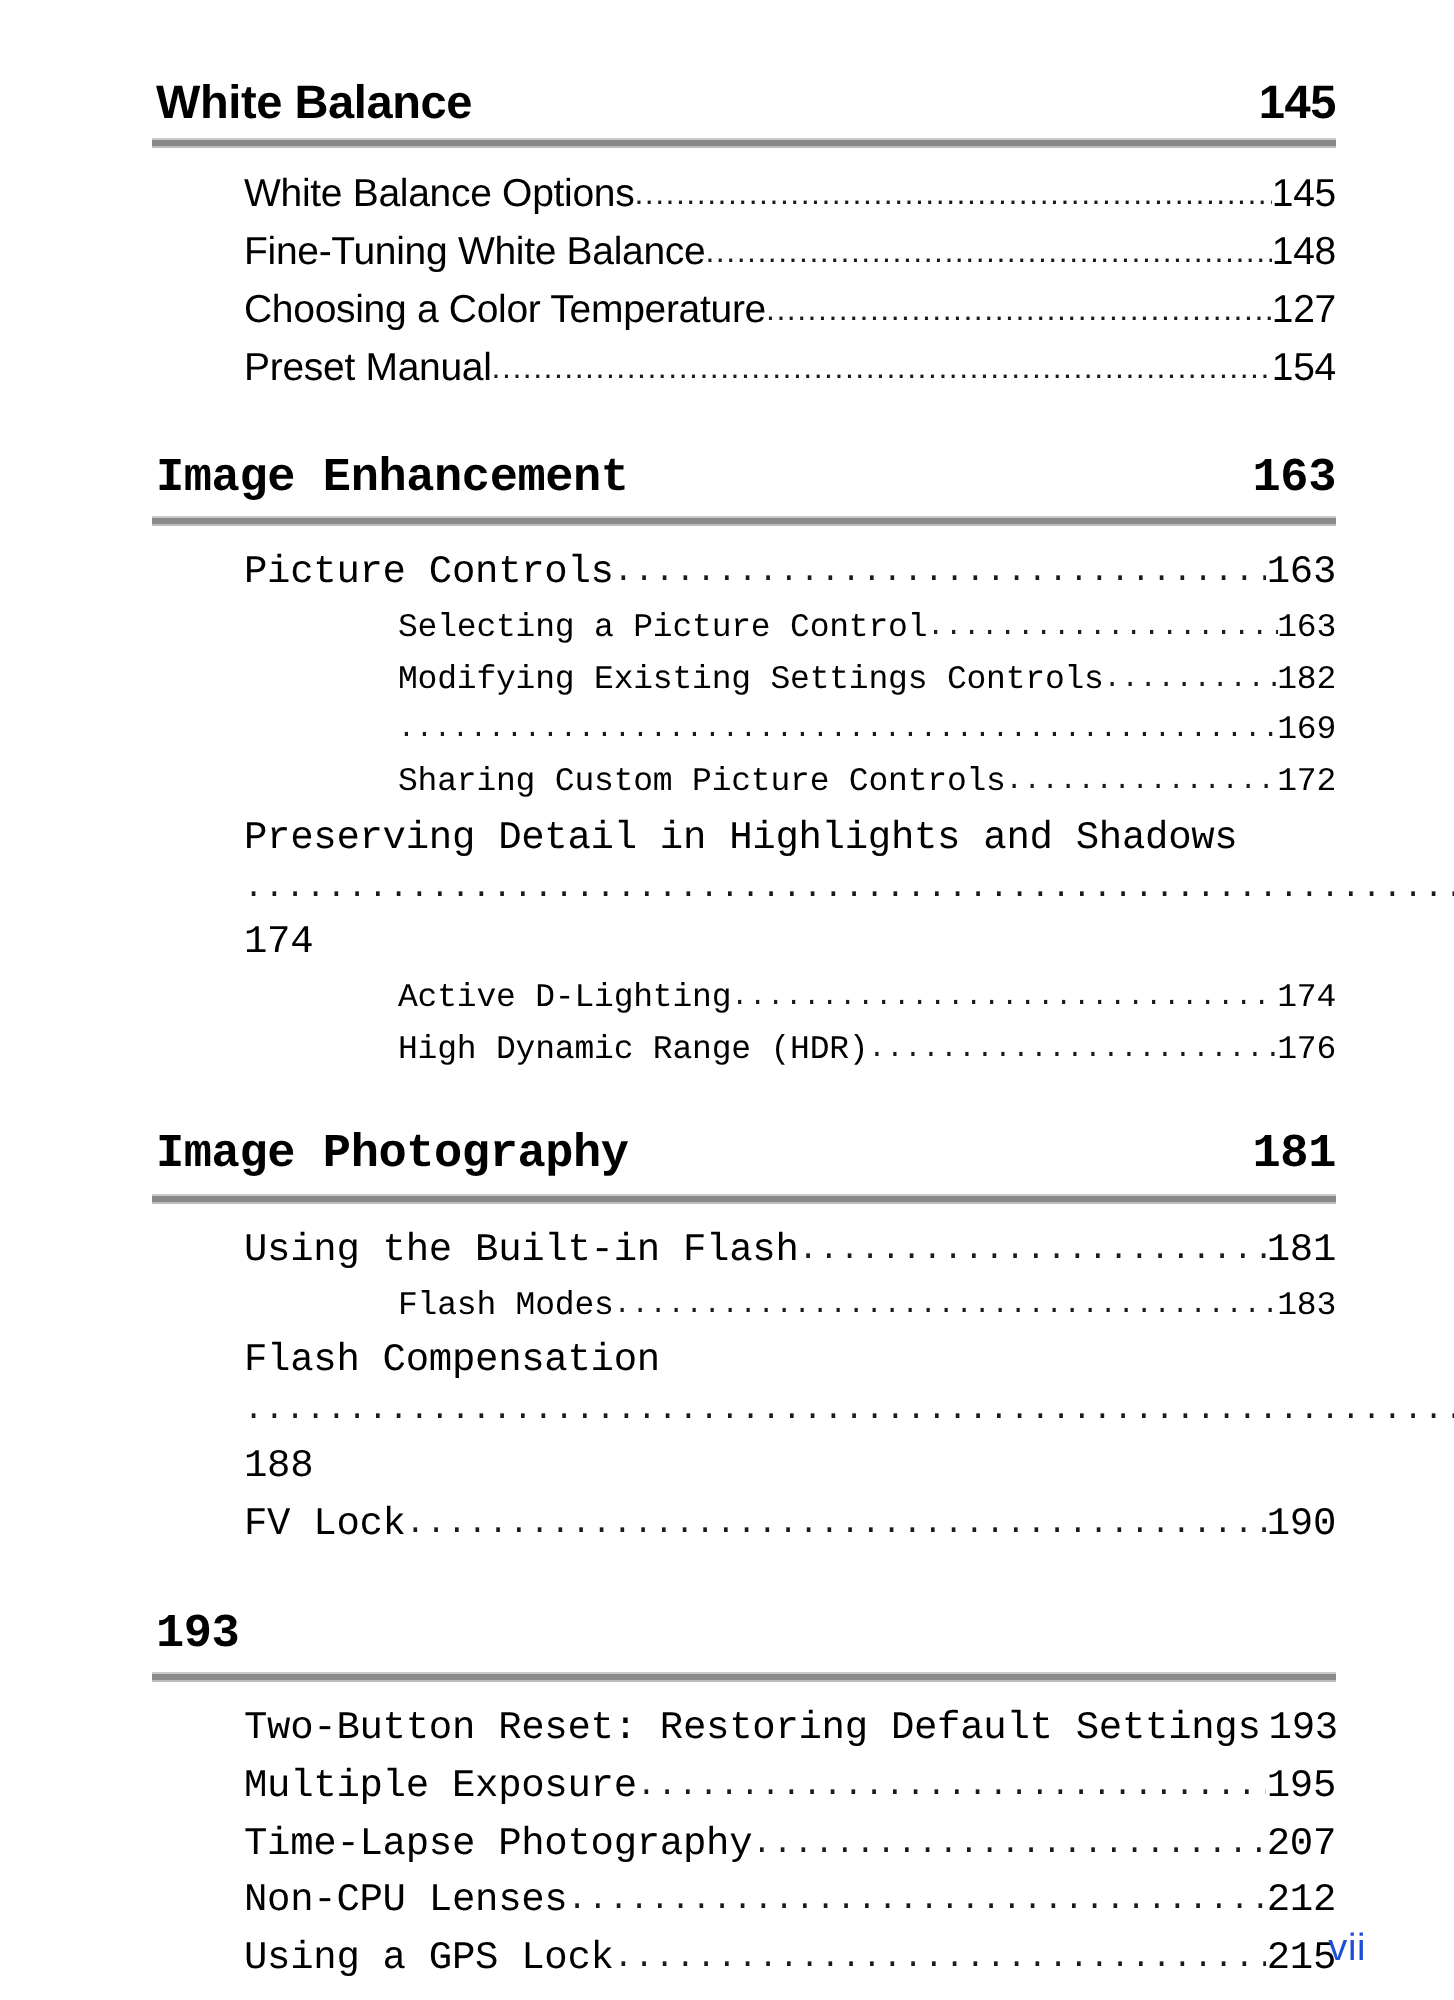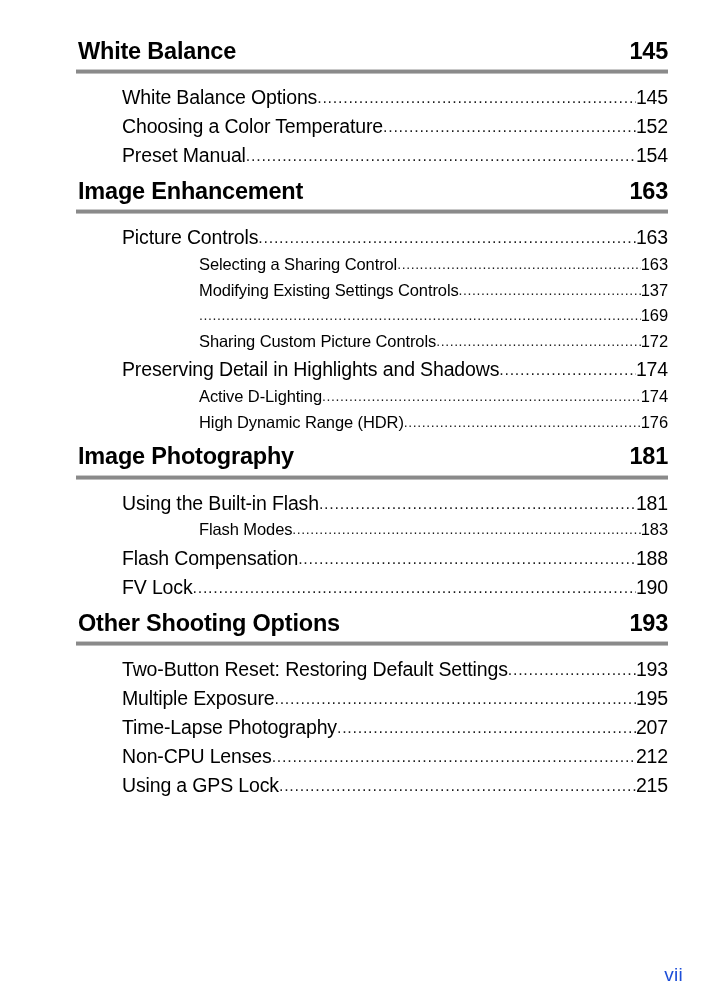--- a/index.html
+++ b/index.html
@@ -116,24 +116,24 @@
   .lvl3 {
     padding-left: 123px;
     font-size: 16.5px;
     line-height: 1.55;
     letter-spacing: -0.1px;
   }
   .lvl3 .entry-page { font-size: 16.5px; }
   .lvl3 .leader::after { font-size: 14px; letter-spacing: 0.6px; }
 
   
-  .section + .section { margin-top: 8px; }
-
-  
-  .gap-top { margin-top: 1px; }
+  .section + .section { margin-top: 28px; font-family: Liberation Mono, monospace; }
+
+  
+  .gap-top { margin-top: 1px; flex-direction: column; }
 
   
   .folio {
     position: absolute;
     right: 44px;
     bottom: 28px;
     font-size: 19px;
     letter-spacing: 0.3px;
     color: #1d4ed8;
   }
@@ -149,23 +149,28 @@
           <span class="section-page">145</span>
         </div>
         <div class="section-rule"></div>
         <div class="entries">
           <div class="entry lvl2">
             <span class="entry-label">White Balance Options</span>
             <span class="leader"></span>
             <span class="entry-page">145</span>
           </div>
           <div class="entry lvl2">
+            <span class="entry-label">Fine-Tuning White Balance</span>
+            <span class="leader"></span>
+            <span class="entry-page">148</span>
+          </div>
+          <div class="entry lvl2">
             <span class="entry-label">Choosing a Color Temperature</span>
             <span class="leader"></span>
-            <span class="entry-page">152</span>
+            <span class="entry-page">127</span>
           </div>
           <div class="entry lvl2">
             <span class="entry-label">Preset Manual</span>
             <span class="leader"></span>
             <span class="entry-page">154</span>
           </div>
         </div>
       </div>
       <div class="section">
         <div class="section-head">
@@ -173,28 +178,28 @@
           <span class="section-page">163</span>
         </div>
         <div class="section-rule"></div>
         <div class="entries">
           <div class="entry lvl2">
             <span class="entry-label">Picture Controls</span>
             <span class="leader"></span>
             <span class="entry-page">163</span>
           </div>
           <div class="entry lvl3">
-            <span class="entry-label">Selecting a Sharing Control</span>
+            <span class="entry-label">Selecting a Picture Control</span>
             <span class="leader"></span>
             <span class="entry-page">163</span>
           </div>
           <div class="entry lvl3">
             <span class="entry-label">Modifying Existing Settings Controls</span>
             <span class="leader"></span>
-            <span class="entry-page">137</span>
+            <span class="entry-page">182</span>
           </div>
           <div class="entry lvl3">
             <span class="leader"></span>
             <span class="entry-page">169</span>
           </div>
           <div class="entry lvl3">
             <span class="entry-label">Sharing Custom Picture Controls</span>
             <span class="leader"></span>
             <span class="entry-page">172</span>
           </div>
@@ -239,21 +244,20 @@
           </div>
           <div class="entry lvl2">
             <span class="entry-label">FV Lock</span>
             <span class="leader"></span>
             <span class="entry-page">190</span>
           </div>
         </div>
       </div>
       <div class="section">
         <div class="section-head">
-          <span class="section-title">Other Shooting Options</span>
           <span class="section-page">193</span>
         </div>
         <div class="section-rule"></div>
         <div class="entries">
           <div class="entry lvl2">
             <span class="entry-label">Two-Button Reset: Restoring Default Settings</span>
             <span class="leader"></span>
             <span class="entry-page">193</span>
           </div>
           <div class="entry lvl2">

